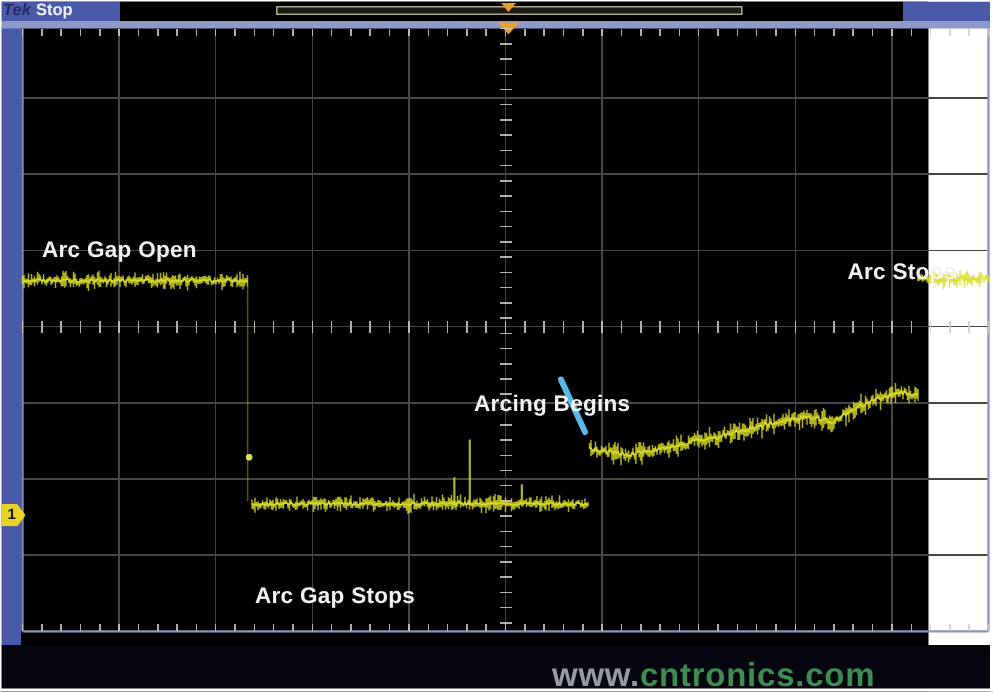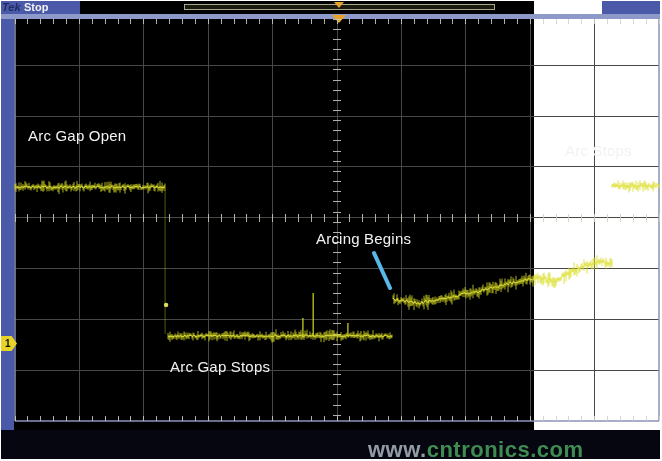--- a/index.html
+++ b/index.html
@@ -1,17 +1,17 @@
 <!DOCTYPE html>
 <html><head>
 <meta charset="utf-8">
 <style>
   html,body{margin:0;padding:0;background:#ffffff;}
   body{width:662px;height:461px;overflow:hidden;font-family:"Liberation Sans",sans-serif;}
-  .scope{position:relative;width:534px;height:461px;background:#000;}
+  .scope{position:relative;width:619px;height:461px;background:#000;}
 
   
   .left-strip{position:absolute;left:0;top:0;width:14px;height:456px;background:#4a5aa8;}
   .brand-panel{position:absolute;left:0;top:1px;width:80px;height:13px;background:#4a5aa8;}
   .tek{position:absolute;left:2px;top:0px;font-size:11px;font-weight:bold;font-style:italic;color:#222a66;letter-spacing:0px;}
   .stop{position:absolute;left:24px;top:0px;font-size:11px;font-weight:bold;color:#f2f2f2;}
   .right-panel{position:absolute;left:602px;top:1px;width:60px;height:13px;background:#4a5aa8;}
   .record-view{position:absolute;left:184px;top:4px;width:309px;height:4px;border:1px solid #a8a88c;background:#1a1a10;}
   .lav-strip{position:absolute;left:0;top:14px;width:662px;height:5px;background:#8d99c9;}
   .tri{width:0;height:0;position:absolute;}
@@ -19,21 +19,21 @@
   .tri-main{left:332px;top:15px;border-left:7px solid transparent;border-right:7px solid transparent;border-top:8px solid #e8a22c;}
 
   svg.layer{position:absolute;left:0;top:0;}
 
   
   .ch1-tag{position:absolute;left:1px;top:336px;width:16px;height:15px;background:#e8d426;
     clip-path:polygon(0 0,66% 0,100% 50%,66% 100%,0 100%);
     font-size:10px;font-weight:bold;color:#111;line-height:15px;text-align:left;padding-left:4px;box-sizing:border-box;}
 
   
-  .ann{position:absolute;color:#f2f2f2;font-size:15px;font-weight:normal;white-space:nowrap;letter-spacing:0.2px;}
+  .ann{position:absolute;color:#f2f2f2;font-size:15px;font-weight:bold;white-space:nowrap;letter-spacing:0.2px;margin-top:31px;}
 
   
   .bottombar{position:absolute;left:0;top:430px;width:662px;height:31px;background:#060610;}
 
   
   .watermark{position:absolute;left:368px;top:437px;font-size:22px;font-weight:bold;letter-spacing:0.5px;white-space:nowrap;}
   .wm-prefix{color:rgba(195,205,215,0.75);}
   .wm-domain{color:rgba(74,164,94,0.85);}
 
   

